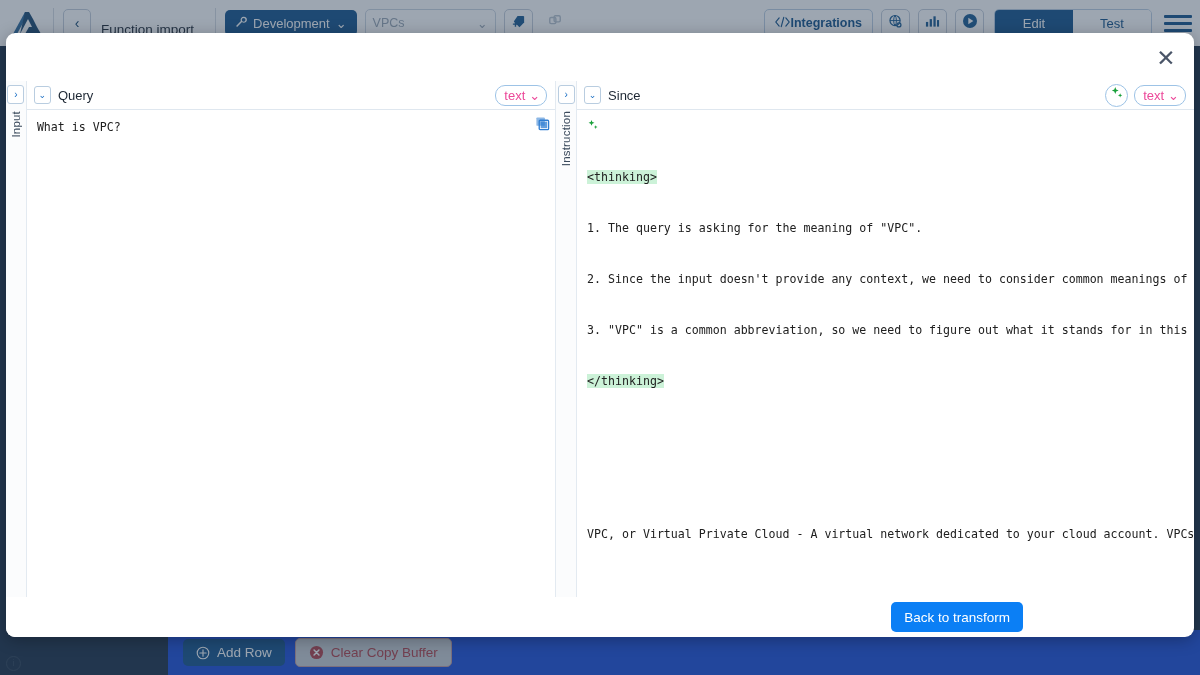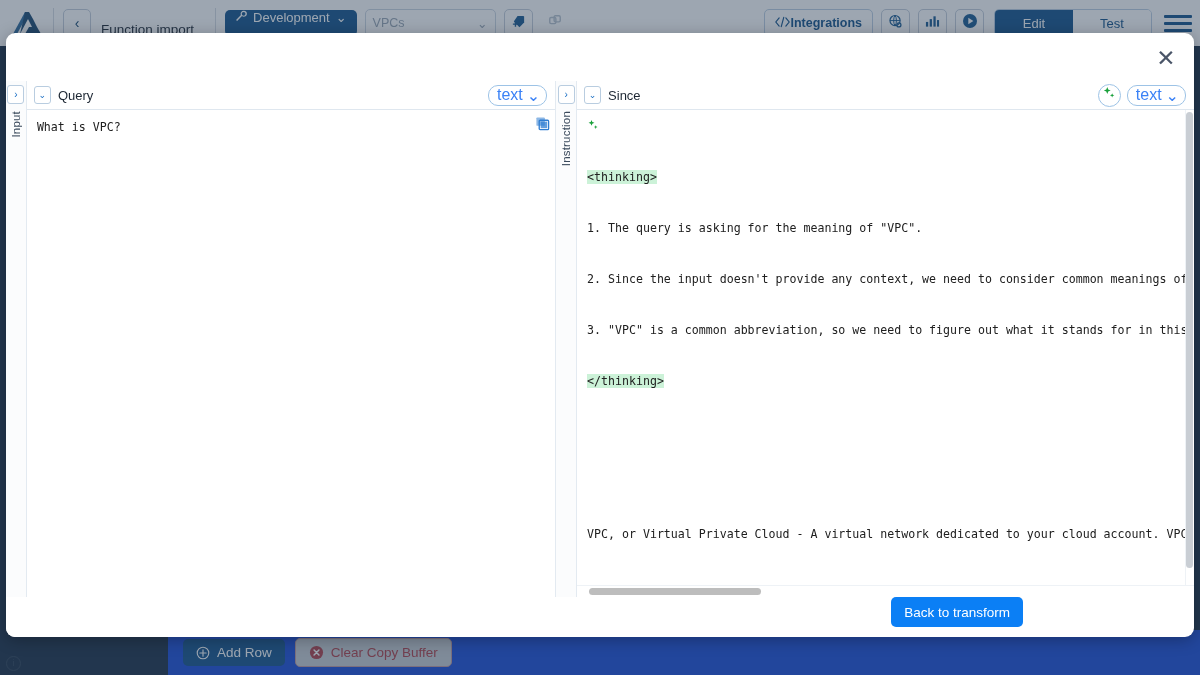--- a/index.html
+++ b/index.html
@@ -56,21 +56,21 @@
     margin: 12px 12px 0 10px;
     white-space: nowrap;
     flex: 0 0 auto;
   }
   .tb-btn-primary {
     background: #15548c;
     color: #fff;
     border-radius: 5px;
     height: 26px;
     padding: 0 10px;
-    display: flex; align-items: flex-start; gap: 6px;
+    display: flex; align-items: center; gap: 6px;
     font-size: 13px;
     white-space: nowrap;
     flex: 0 0 auto;
   }
   .tb-select {
     margin-left: 8px;
     width: 115px;
     height: 26px;
     border: 1px solid #ccd6e2;
     border-radius: 5px;
@@ -266,22 +266,22 @@
     color: #1d2733;
     flex: 1 1 auto;
     white-space: nowrap;
   }
   .type-select {
     height: 19px;
     border: 1px solid #9dc3e6;
     border-radius: 10px;
     padding: 0 6px 0 8px;
     display: flex; align-items: center; gap: 4px;
-    font-size: 16px;
-    color: #3b82f6;
+    font-size: 13px;
+    color: #ec4899;
     background: #fff;
     flex: 0 0 auto;
     text-align: right;
   }
   .sparkle-btn {
     width: 21px; height: 21px;
     border: 1px solid #9dc3e6;
     border-radius: 50%;
     display: flex; align-items: center; justify-content: center;
     margin-right: 6px;
@@ -336,21 +336,21 @@
     margin: 2px auto 0 auto;
     background: #c9ced4;
     border-radius: 4px;
   }
 
   .modal-foot {
     position: absolute;
     left: 0; bottom: 0;
     width: 1080px; height: 40px;
     background: #fff;
-    display: flex; justify-content: flex-end;
+    display: flex; align-items: center; justify-content: flex-end;
     padding-right: 63px;
     box-sizing: border-box;
   }
   .back-btn {
     background: #0b7ff5;
     color: #fff;
     border-radius: 5px;
     height: 30px;
     padding: 0 13px;
     font-size: 13.5px;
@@ -530,21 +530,21 @@
                   <path d="M6 1.2 7.1 4 9.9 5.1 7.1 6.2 6 9 4.9 6.2 2.1 5.1 4.9 4z" fill="#19a03a"></path>
                   <path d="M11.6 8.2 12.3 10 14.1 10.7 12.3 11.4 11.6 13.2 10.9 11.4 9.1 10.7 10.9 10z" fill="#19a03a"></path>
                 </svg>
             </span>
           </div>
           <div class="type-select">
             <span>text</span>
             <span>⌄</span>
           </div>
         </div>
-        <div class="pane-body" style="display:flex;flex-direction:column;">
+        <div class="pane-body" style="display:flex;flex-direction:row;">
           <div style="flex:1 1 auto;display:flex;min-height:0;">
             <div style="flex:1 1 auto;overflow:hidden;min-width:0;">
               <div style="padding:7px 0 0 10px;">
                 <span style="display:inline-block;">
                   <svg width="12" height="12" viewBox="0 0 16 16">
                       <path d="M6 1.2 7.1 4 9.9 5.1 7.1 6.2 6 9 4.9 6.2 2.1 5.1 4.9 4z" fill="#19a03a"></path>
                       <path d="M11.6 8.2 12.3 10 14.1 10.7 12.3 11.4 11.6 13.2 10.9 11.4 9.1 10.7 10.9 10z" fill="#19a03a"></path>
                     </svg>
                 </span>
               </div>

